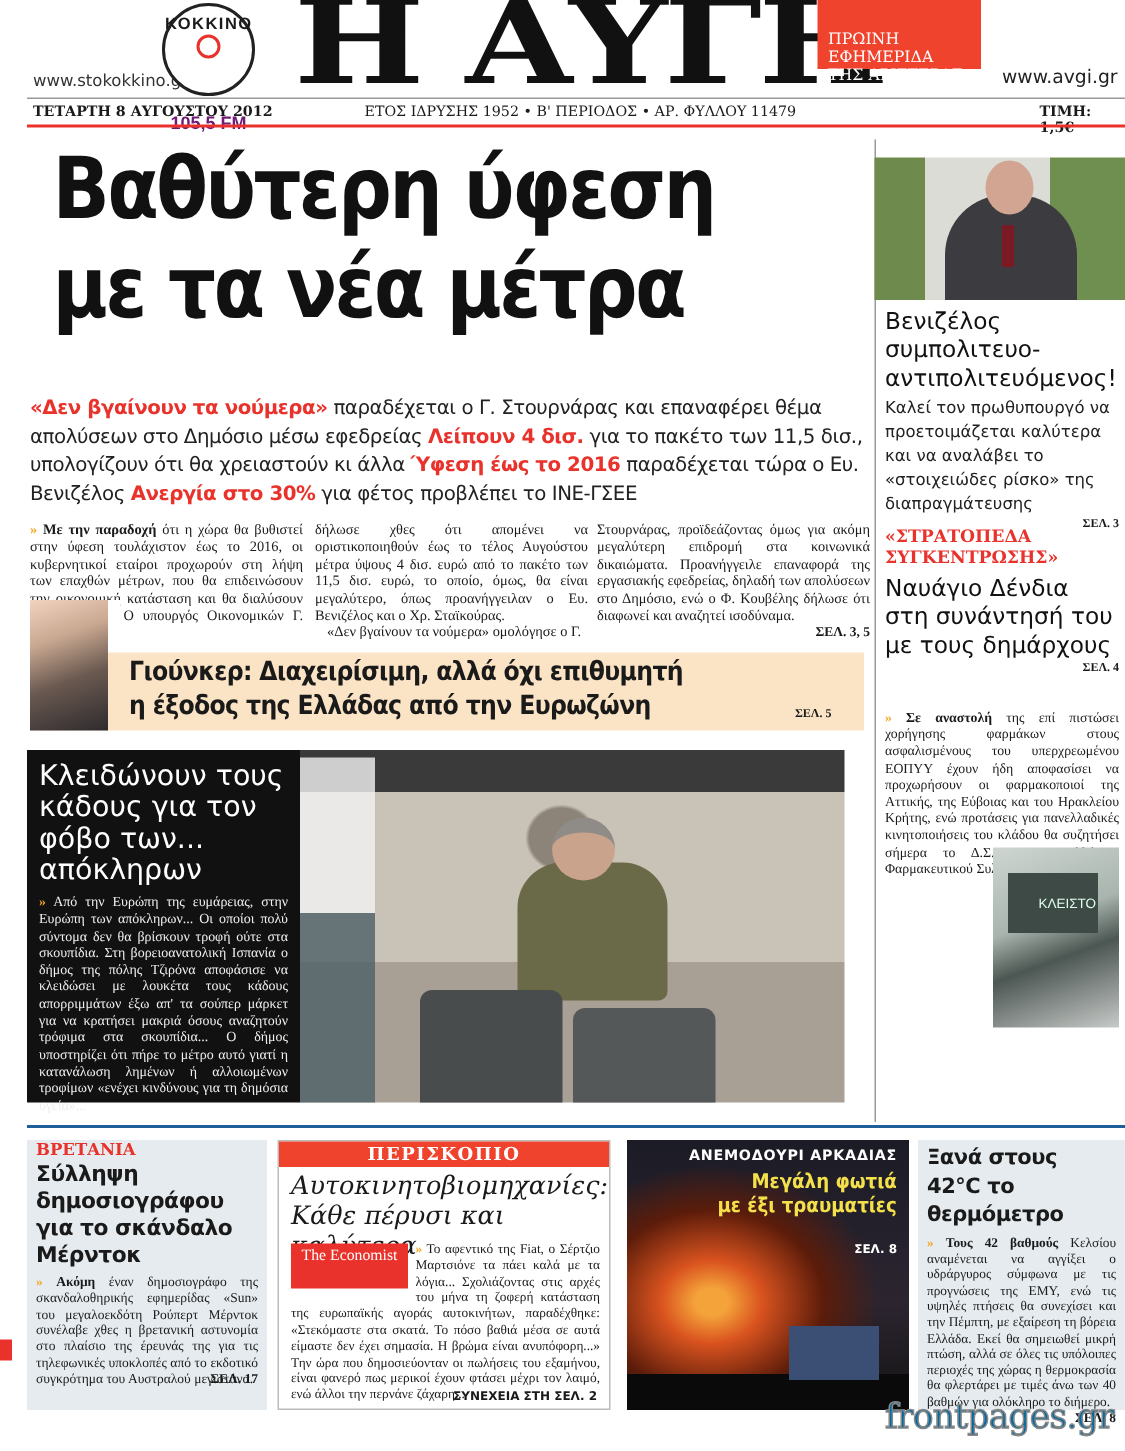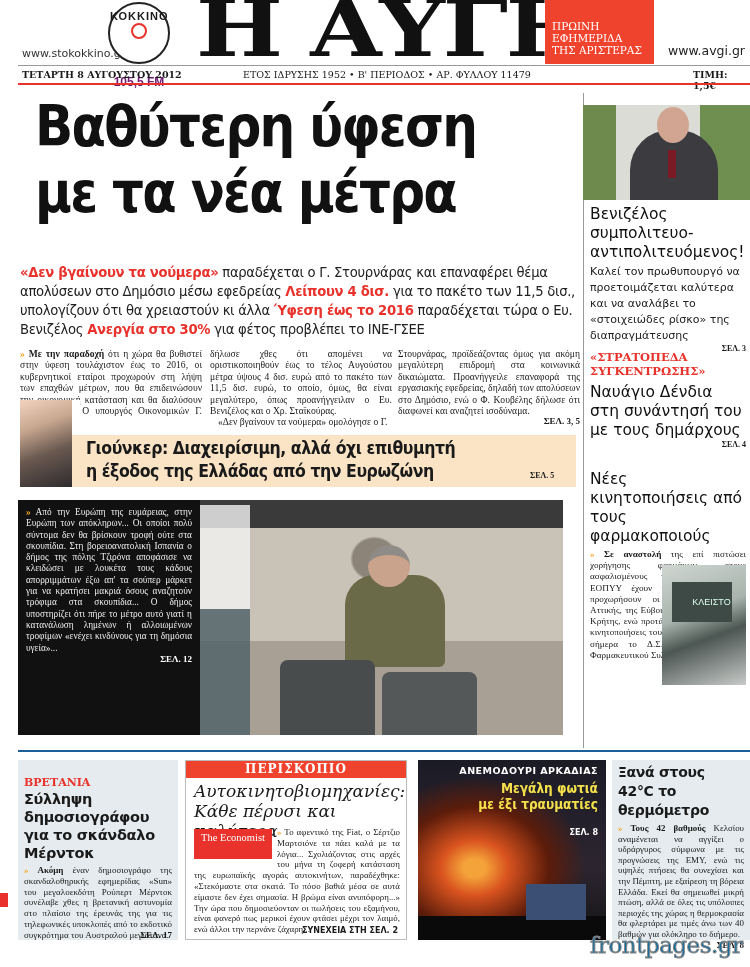--- a/index.html
+++ b/index.html
@@ -10,21 +10,21 @@
   .sel { font-family: "Liberation Serif", serif; font-weight: bold; font-size: 9px; text-align: right; }
   .txt { font-family: "Liberation Serif", serif; font-size: 9.6px; line-height: 11.4px; text-align: justify; }
 
   
   #site-left { left: 22px; top: 47px; font-family: "DejaVu Sans", sans-serif; font-size: 11px; color: #333; }
   #radio-logo { left: 108px; top: 2px; width: 62px; height: 62px; border-radius: 50%; border: 2px solid #222; background: #fff; text-align: center; }
   #radio-logo .t1 { font-family: "Liberation Sans", sans-serif; font-weight: bold; font-size: 11px; margin-top: 6px; letter-spacing: 1px; }
   #radio-logo .bulb { display: inline-block; width: 16px; height: 16px; border-radius: 50%; border: 2px solid #e8322b; margin-top: 1px; }
   #radio-logo .t2 { font-family: "Liberation Sans", sans-serif; font-weight: bold; font-size: 12px; }
   #title { left: 196px; top: -12px; font-family: "DejaVu Serif", serif; font-weight: bold; font-size: 78px; letter-spacing: -2px; line-height: 82px; transform: scaleX(1.18); transform-origin: left; color: #111; }
-  #tagline { left: 545px; top: 0px; width: 109px; height: 64px; background: #f0432e; color: #fff; padding: 20px 0 0 7px; font-family: "DejaVu Serif", serif; font-size: 10.5px; line-height: 12px; }
+  #tagline { left: 545px; top: 0px; width: 109px; height: 46px; background: #f0432e; color: #fff; padding: 20px 0 0 7px; font-family: "DejaVu Serif", serif; font-size: 10.5px; line-height: 12px; }
   #site-right { left: 668px; top: 43px; font-family: "DejaVu Sans", sans-serif; font-size: 12.5px; color: #222; }
   #hr1 { left: 18px; top: 65px; width: 732px; height: 1px; background: #999; }
   #dateline { left: 22px; top: 69px; font-size: 9.5px; font-weight: bold; font-family: "DejaVu Serif", serif; }
   #issue { left: 243px; top: 69px; font-size: 9.5px; font-family: "DejaVu Serif", serif; }
   #price { left: 693px; top: 69px; font-size: 9.5px; font-weight: bold; font-family: "DejaVu Serif", serif; }
   #hr2 { left: 18px; top: 83px; width: 732px; height: 2px; background: #e8322b; }
 
   
   #headline { left: 35px; top: 93px; width: 540px; font-family: "DejaVu Sans", sans-serif; font-weight: bold; font-size: 57px; line-height: 66px; letter-spacing: -2px; transform: scaleX(0.88); transform-origin: left; color: #111; }
   #lead { left: 20px; top: 263px; width: 558px; font-family: "DejaVu Sans", sans-serif; font-size: 13.2px; line-height: 19px; color: #222; letter-spacing: -0.3px; }
@@ -62,21 +62,21 @@
   #venizelos-tie { left: 668px; top: 150px; width: 8px; height: 28px; background: #7a1a25; }
   .rc { left: 590px; width: 156px; }
   .rh { font-family: "DejaVu Sans", sans-serif; font-size: 15.5px; line-height: 19px; color: #111; }
   .rt { font-family: "DejaVu Sans", sans-serif; font-size: 11px; line-height: 16px; color: #222; }
   .rkicker { font-family: "DejaVu Serif", serif; font-weight: bold; font-size: 11.5px; line-height: 14px; color: #e8322b; }
   #pharmacy-photo { left: 662px; top: 565px; width: 84px; height: 120px; background: linear-gradient(160deg,#cfd6d1 0%,#a8b4ad 40%,#4c5652 60%,#c7cac8 100%); }
   #pharmacy-sign { left: 672px; top: 582px; width: 60px; height: 40px; background: #3d4a45; color: #dfe; font-family: "Liberation Sans", sans-serif; font-size: 9px; text-align: center; line-height: 40px; padding-left: 19px; }
 
   
   #blue-line { left: 18px; top: 750px; width: 732px; height: 2px; background: #1f5f97; }
-  #uk-box { left: 18px; top: 760px; width: 160px; height: 180px; background: #e5ebee; padding: 16px 6px; }
+  #uk-box { left: 18px; top: 760px; width: 160px; height: 180px; background: #e5ebee; padding: 0 6px; }
   #uk-box .kick { font-family: "DejaVu Serif", serif; font-weight: bold; color: #e8322b; font-size: 11px; }
   #uk-box h3 { font-family: "DejaVu Sans", sans-serif; font-weight: bold; font-size: 14.5px; line-height: 18px; margin: 1px 0 3px; letter-spacing: -0.3px; }
   #uk-box .txt { font-size: 9px; line-height: 10.8px; }
 
   #peri-box { left: 185px; top: 760px; width: 222px; height: 180px; border: 1px solid #bbb; }
   #peri-label { position: absolute; left: 0; top: 0; width: 100%; height: 17px; background: #f0432e; color: #fff; text-align: center; font-family: "DejaVu Serif", serif; font-weight: bold; font-size: 12px; line-height: 17px; letter-spacing: 1px; }
   #peri-head { position: absolute; left: 8px; top: 20px; font-family: "DejaVu Serif", serif; font-style: italic; font-size: 17px; line-height: 20px; }
   #peri-text { position: absolute; left: 8px; top: 66px; width: 206px; font-size: 8.9px; line-height: 10.8px; }
   #economist { float: left; width: 78px; height: 30px; background: #e8322b; color: #fff; font-family: "Liberation Serif", serif; font-size: 10.5px; line-height: 12px; text-align: center; padding-top: 3px; margin: 2px 5px 2px 0; }
   #peri-sel { position: absolute; right: 8px; bottom: 4px; font-family: "DejaVu Sans", sans-serif; font-weight: bold; font-size: 8px; }
@@ -149,20 +149,21 @@
 </div>
 <div class="abs sel" id="juncker-sel">ΣΕΛ. 5</div>
 
 <div class="abs" id="photo-main"></div>
 <div class="abs" id="photo-person-left"></div>
 <div class="abs" id="photo-man"></div>
 <div class="abs" id="photo-head"></div>
 <div class="abs" id="photo-bins1"></div>
 <div class="abs" id="photo-bins2"></div>
 <div class="abs" id="dark-box">
+  <h2>Κλειδώνουν τους κάδους για τον φόβο των... απόκληρων</h2>
   <div class="txt"><span class="arrow">»</span> <span>Από την Ευρώπη της ευμάρειας, στην Ευρώπη των απόκληρων... Οι οποίοι πολύ σύντομα δεν θα βρίσκουν τροφή ούτε στα σκουπίδια. Στη βορειοανατολική Ισπανία ο δήμος της πόλης Τζιρόνα αποφάσισε να κλειδώσει με λουκέτα τους κάδους απορριμμάτων έξω απ' τα σούπερ μάρκετ για να κρατήσει μακριά όσους αναζητούν τρόφιμα στα σκουπίδια... Ο δήμος υποστηρίζει ότι πήρε το μέτρο αυτό γιατί η κατανάλωση λημένων ή αλλοιωμένων τροφίμων «ενέχει κινδύνους για τη δημόσια υγεία»...</span></div>
   <div class="sel">ΣΕΛ. 12</div>
 </div>
 
 <div class="abs" id="right-border"></div>
 <div class="abs" id="venizelos-photo"></div>
 <div class="abs" id="venizelos-body"></div>
 <div class="abs" id="venizelos-head"></div>
 <div class="abs" id="venizelos-tie"></div>
 
@@ -172,21 +173,20 @@
   <div class="sel" style="font-size:8px;">ΣΕΛ. 3</div>
 </div>
 
 <div class="abs rc" style="top:350px;">
   <div class="rkicker">«ΣΤΡΑΤΟΠΕΔΑ ΣΥΓΚΕΝΤΡΩΣΗΣ»</div>
   <div class="rh" style="margin-top:5px; font-size:15.5px;">Ναυάγιο Δένδια στη συνάντησή του με τους δημάρχους</div>
   <div class="sel" style="font-size:8px;">ΣΕΛ. 4</div>
 </div>
 
 <div class="abs rc" style="top:470px;">
-  <div class="rh">Νέες κινητοποιήσεις από τους φαρμακοποιούς</div>
   <div class="txt" style="margin-top:3px; font-size:9.2px; line-height:11.2px;">
     <span class="arrow">»</span>
     <b>Σε αναστολή</b><span> της επί πιστώσει χορήγησης φαρμάκων στους ασφαλισμένους του υπερχρεωμένου ΕΟΠΥΥ έχουν ήδη αποφασίσει να προχωρήσουν οι φαρμακοποιοί της Αττικής, της Εύβοιας και του Ηρακλείου Κρήτης, ενώ προτάσεις για πανελλαδικές κινητοποιήσεις του κλάδου θα συζητήσει σήμερα το Δ.Σ. του Πανελλήνιου Φαρμακευτικού Συλλόγου.</span>
   </div>
   <div class="sel">ΣΕΛ. 9</div>
 </div>
 <div class="abs" id="pharmacy-photo"></div>
 <div class="abs" id="pharmacy-sign">ΚΛΕΙΣΤΟ</div>
 
 <div class="abs" id="blue-line"></div>

